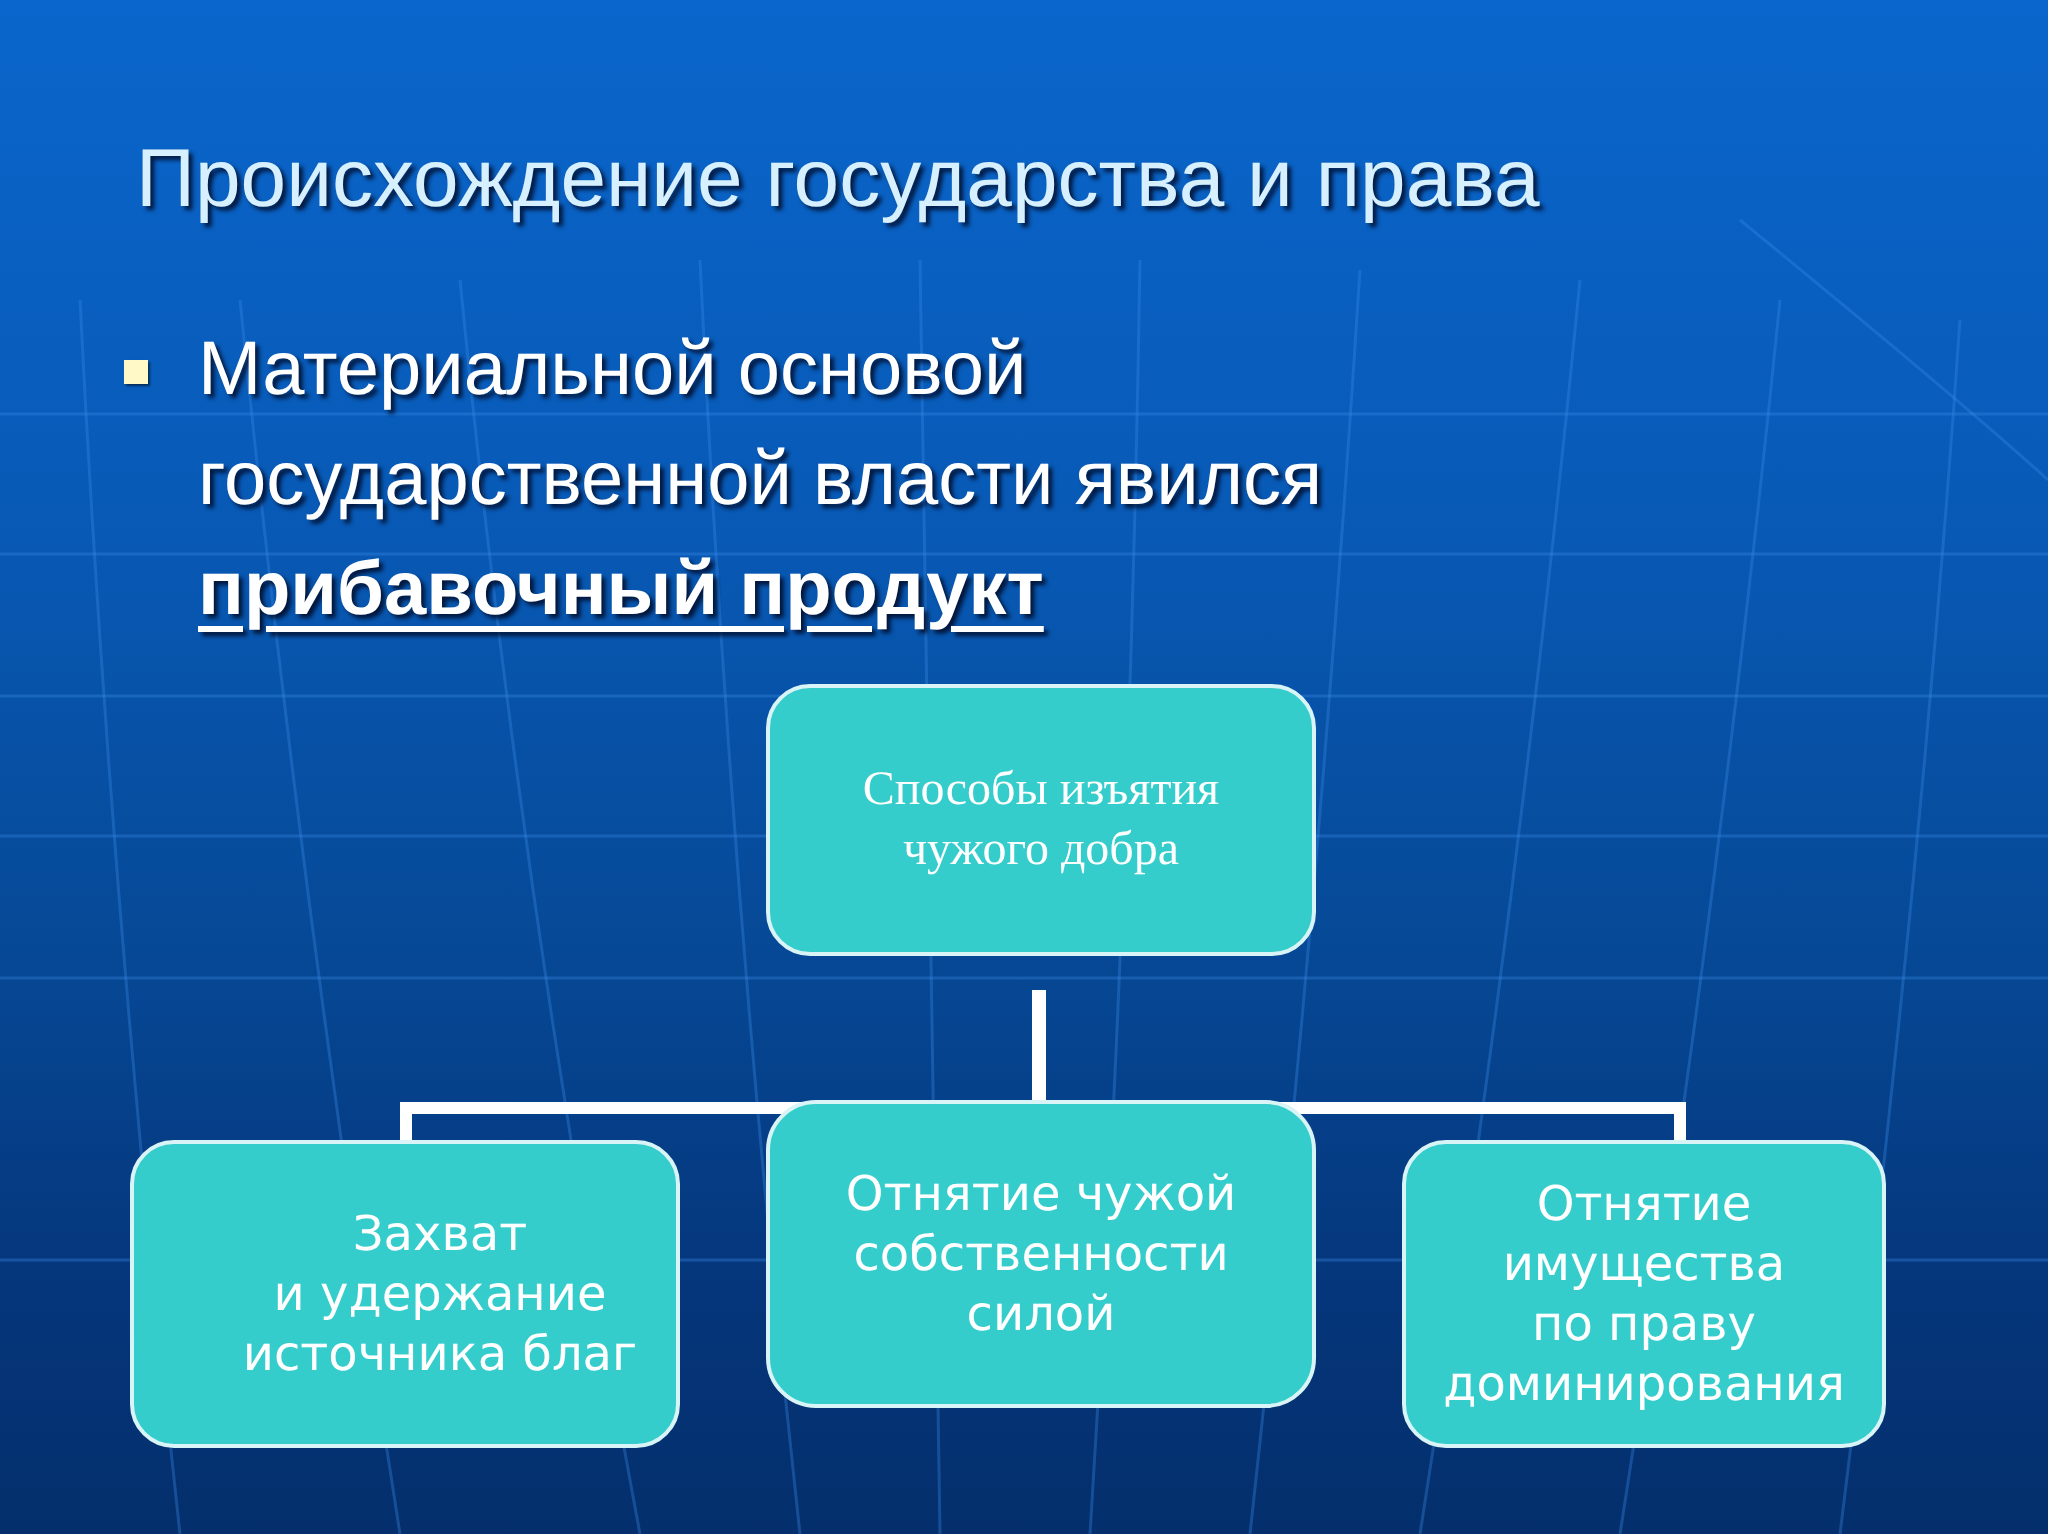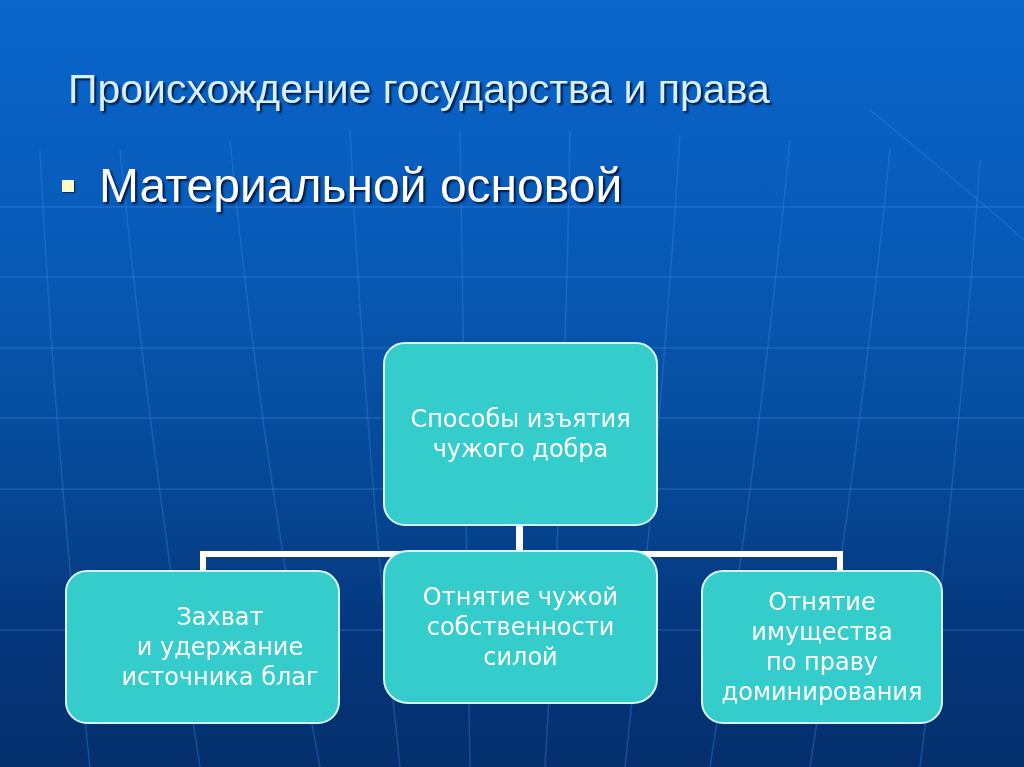--- a/index.html
+++ b/index.html
@@ -14,21 +14,21 @@
       font-size: 41px; color: #d7f0ff; letter-spacing: 0px;
       text-shadow: 2px 2px 2px rgba(0,0,20,0.75);
       white-space: nowrap;
     }
     .bullet {
       position: absolute; left: 62px; top: 180px; width: 12px; height: 12px;
       background: #fff9c8; box-shadow: 1px 1px 1px rgba(0,0,0,0.5);
     }
     .body-text {
       position: absolute; left: 99px; top: 158px;
-      font-size: 48px; line-height: 55px; color: #ffffff;
+      font-size: 38px; line-height: 55px; color: #ffffff;
       text-shadow: 2px 2px 2px rgba(0,0,20,0.75);
     }
     .body-text .line { display: block; white-space: nowrap; }
     .body-text .emph { font-weight: bold; text-decoration: underline; text-decoration-thickness: 3px; text-underline-offset: 6px; }
     .box {
       position: absolute; background: #35cccc; border: 2px solid #d8f4f6;
       border-radius: 22px; color: #ffffff; font-family: "DejaVu Sans", sans-serif;
       font-size: 24px; line-height: 30px; text-align: center;
       display: flex; align-items: center; justify-content: center; box-sizing: border-box;
     }
@@ -58,28 +58,30 @@
     <path d="M 980 160 Q 960 450 920 767"></path>
     <path d="M 870 110 Q 980 200 1024 240"></path>
   </g>
 </svg>
 
 <div class="title">Происхождение государства и права</div>
 
 <div class="bullet"></div>
 <div class="body-text">
   <span class="line">Материальной основой</span>
+  <span class="line">государственной власти явился</span>
+  <span class="line emph">прибавочный продукт</span>
 </div>
 
 <div class="connector" style="left:516px; top:495px; width:7px; height:80px;"></div>
 <div class="connector" style="left:200px; top:551px; width:643px; height:6px;"></div>
 <div class="connector" style="left:200px; top:551px; width:6px; height:24px;"></div>
 <div class="connector" style="left:837px; top:551px; width:6px; height:24px;"></div>
 
-<div class="box" style="left:383px; top:342px; width:275px; height:184px;">
+<div class="box" style="left:383px; top:342px; width:275px; height:136px;font-family:Liberation Serif, serif;">
   <span class="txt">Способы изъятия
 чужого добра</span>
 </div>
 
 <div class="box" style="left:65px; top:570px; width:275px; height:154px;padding-left:35px;">
   <span class="txt">Захват
 и удержание
 источника благ</span>
 </div>
 

